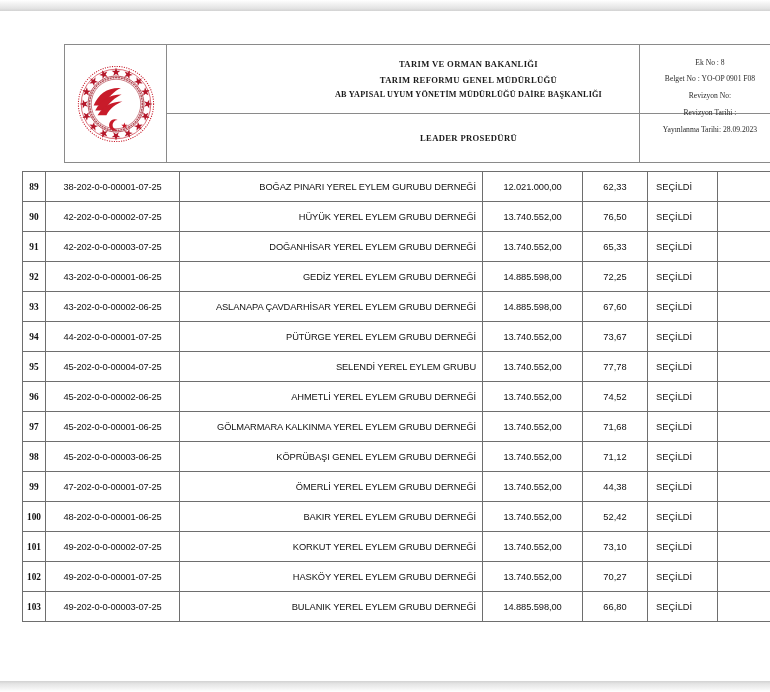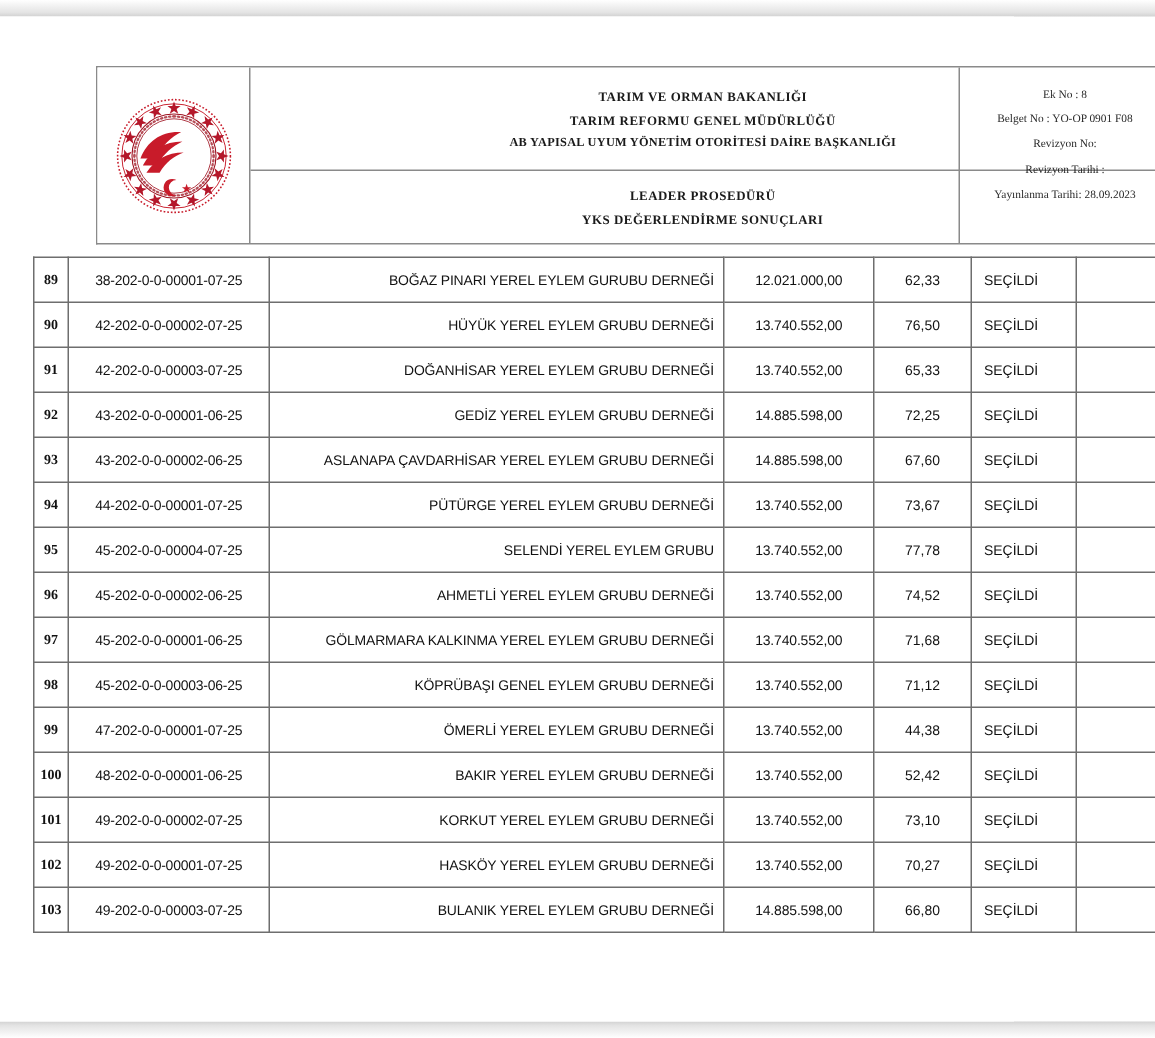--- a/index.html
+++ b/index.html
@@ -239,25 +239,24 @@
             <polygon points="60.5,73.2 61.5,76 64.4,76 62.1,77.8 62.9,80.6 60.5,78.9 58.1,80.6 58.9,77.8 56.6,76 59.5,76"></polygon>
           </g>
         </svg>
       </div>
     </div>
 
     <div class="title-cell">
       <div class="title-upper">
         <div class="hdr-line">TARIM VE ORMAN BAKANLIĞI</div>
         <div class="hdr-line">TARIM REFORMU GENEL MÜDÜRLÜĞÜ</div>
-        <div class="hdr-line wide">AB YAPISAL UYUM YÖNETİM OTORİTESİ DAİRE BAŞKANLIĞI</div>
+        <div class="hdr-line wide">AB YAPISAL UYUM YÖNETİM MÜDÜRLÜĞÜ DAİRE BAŞKANLIĞI</div>
       </div>
       <div class="title-lower">
         <div class="hdr-line">LEADER PROSEDÜRÜ</div>
-        <div class="hdr-line">YKS DEĞERLENDİRME SONUÇLARI</div>
       </div>
     </div>
 
     <div class="meta-cell">
       <div class="meta-line">Ek No : 8</div>
       <div class="meta-line">Belget No : YO-OP 0901 F08</div>
       <div class="meta-line">Revizyon No:</div>
       <div class="meta-line">Revizyon Tarihi :</div>
       <div class="meta-line">Yayınlanma Tarihi: 28.09.2023</div>
     </div>

